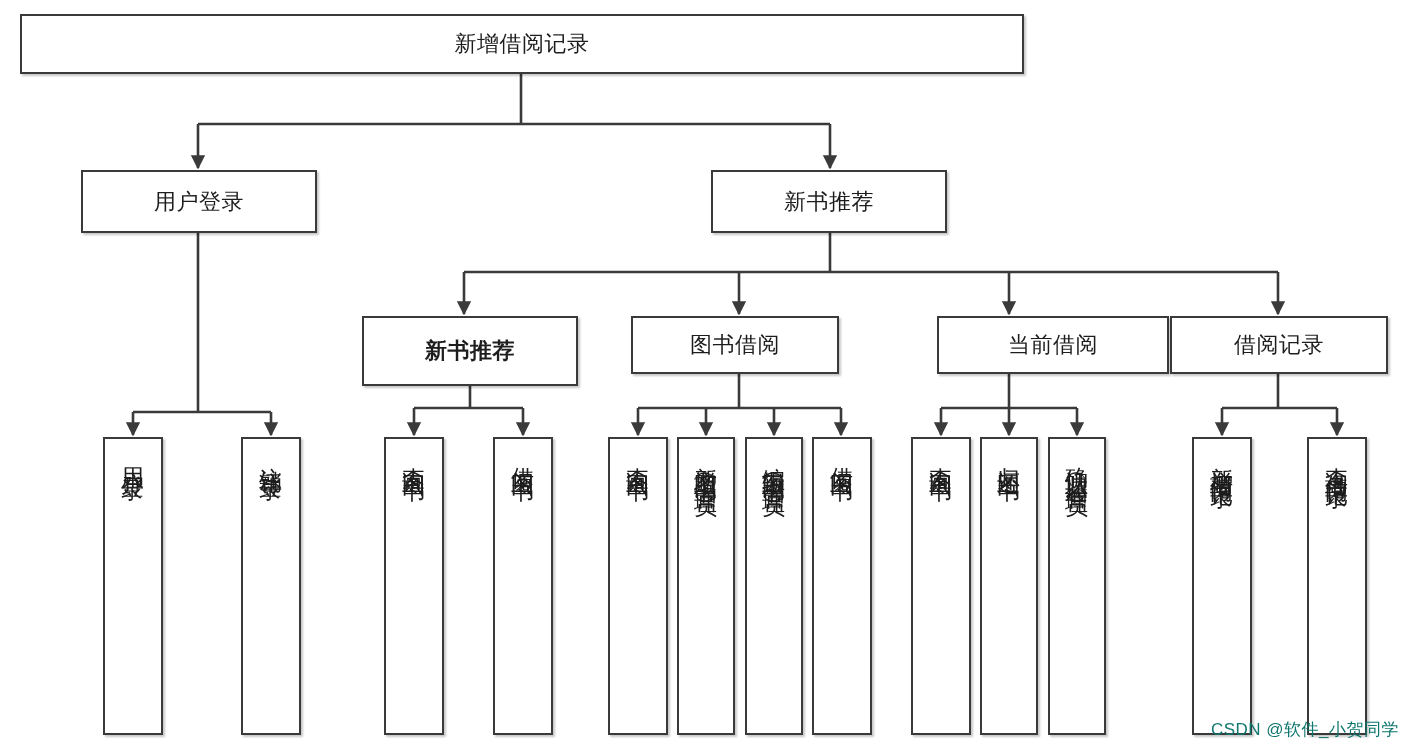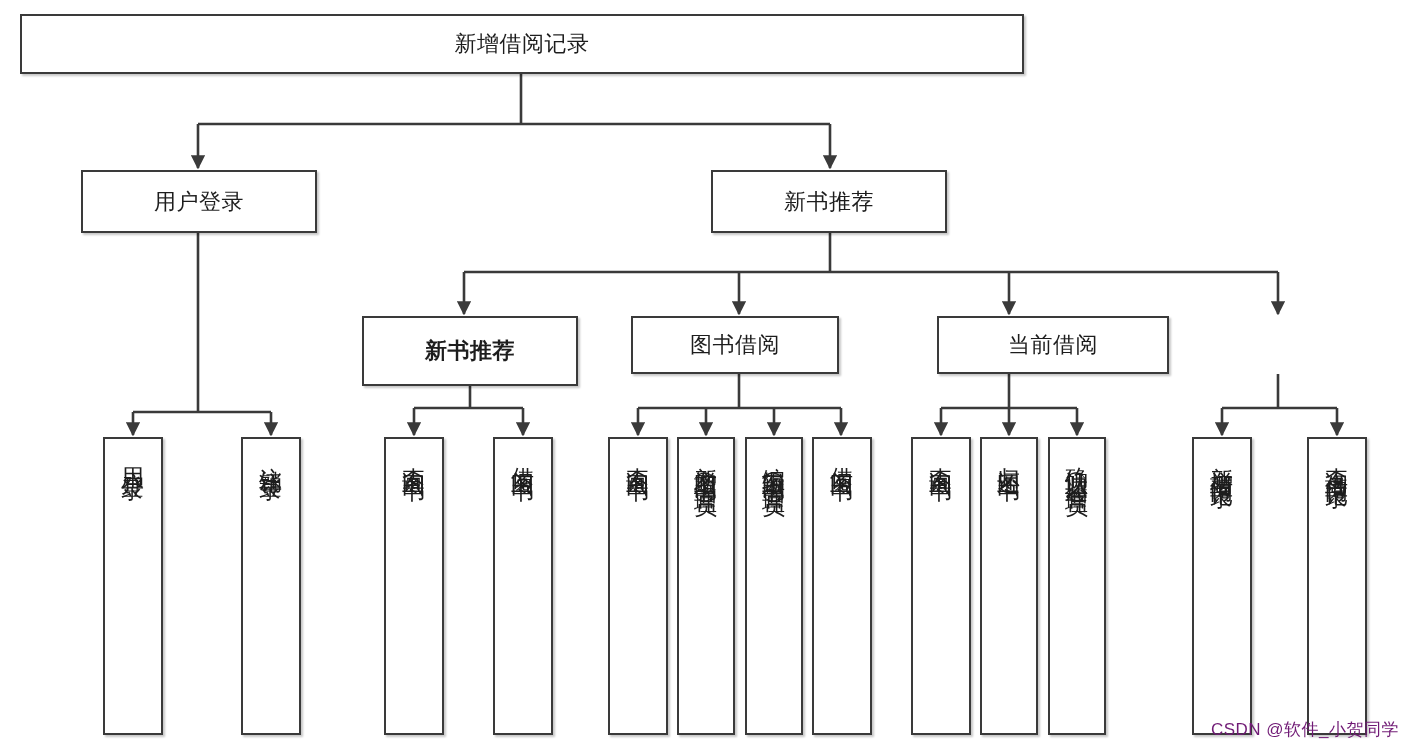--- a/index.html
+++ b/index.html
@@ -52,21 +52,21 @@
     font-size: 23px;
     letter-spacing: 4px;
     line-height: 1.05;
     white-space: nowrap;
   }
   .watermark {
     position: absolute;
     right: 6px;
     bottom: 6px;
     font-size: 17px;
-    color: #701a75;
+    color: #0f766e;
     letter-spacing: 0.5px;
     white-space: nowrap;
     pointer-events: none;
   }
 </style>
 </head>
 <body>
 
 <div id="canvas">
 
@@ -133,20 +133,23 @@
 
   <div class="node horiz" style="left:362px; top:316px; width:216px; height:70px;font-weight:bold;">
     <span class="label">新书推荐</span>
   </div>
   <div class="node horiz" style="left:631px; top:316px; width:208px; height:58px;">
     <span class="label">图书借阅</span>
   </div>
   <div class="node horiz" style="left:901px; top:316px; width:232px; height:58px;margin-left:36px;">
     <span class="label">当前借阅</span>
   </div>
+  <div class="node horiz" style="left:1170px; top:316px; width:218px; height:58px;">
+    <span class="label">借阅记录</span>
+  </div>
 
   <div class="node vert" style="left:103px; top:437px; width:60px; height:298px;">
     <span class="label">用户登录</span>
   </div>
   <div class="node vert" style="left:241px; top:437px; width:60px; height:298px;">
     <span class="label">注销登录</span>
   </div>
 
   <div class="node vert" style="left:384px; top:437px; width:60px; height:298px;">
     <span class="label">查询图书</span>

